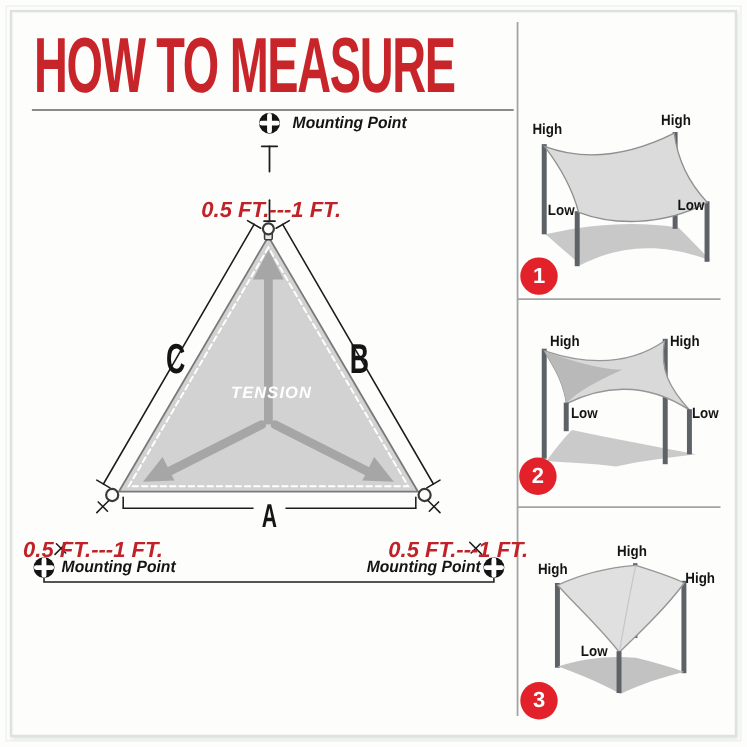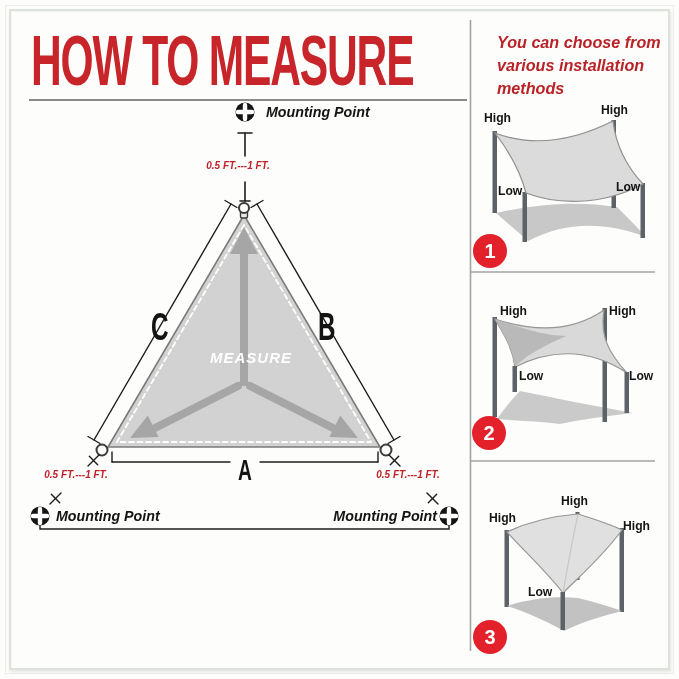--- a/index.html
+++ b/index.html
@@ -13,21 +13,21 @@
   .ital{font-style:italic;}
   .red{color:#bf2228;}
   .cond95{transform:scaleX(.95);transform-origin:0 0;}
   .ctr{text-align:center;}
   #title{position:absolute;left:31px;top:25px;z-index:2;font-size:71px;font-weight:bold;
          letter-spacing:-2px;color:#c8252b;line-height:1;transform:scaleX(.60);transform-origin:0 0;white-space:nowrap;}
   .bigletter{font-size:38px;transform:scaleX(.64);transform-origin:0 0;}
   #lbl-a{font-size:30px;transform:scaleX(.64);transform-origin:0 0;}
   #lbl-tension{color:#ffffff;font-size:15px;letter-spacing:1px;width:70px;}
   .mp{font-size:15px;}
-  .dist{font-size:10px;width:110px;text-align:center;}
+  .dist{font-size:20px;width:110px;text-align:center;margin-top:20px;}
   .hl{font-size:13.5px;transform:scaleX(.90);transform-origin:0 0;}
   .note-line{font-size:15.5px;line-height:20px;transform:scaleX(.97);transform-origin:0 0;}
   #note{position:absolute;left:30px;top:566px;z-index:2;}
   #intro{position:absolute;left:497px;top:31px;z-index:2;}
   #intro div{font-size:17px;line-height:23px;font-weight:bold;font-style:italic;color:#b92227;
              transform:scaleX(.95);transform-origin:0 0;white-space:nowrap;}
   .badge{position:absolute;z-index:2;width:34px;height:34px;border-radius:50%;background:#e2212a;
          color:#fff;font-size:20px;font-weight:bold;display:flex;align-items:center;justify-content:center;}
 </style>
 </head>
@@ -166,33 +166,28 @@
       <rect x="560.5" y="592" width="4.5" height="38" fill="#5d6266"></rect>
     </g>
   </svg>
 
   <div id="title">HOW TO MEASURE</div>
 
   <div class="lbl ital mp cond95" style="left:266px;top:104px;">Mounting Point</div>
   <div class="lbl ital red dist" style="left:183px;top:161px;">0.5 FT.---1 FT.</div>
   <div class="lbl bigletter" style="left:151px;top:308px;">C</div>
   <div class="lbl bigletter" style="left:318px;top:308px;">B</div>
-  <div class="lbl ital ctr" id="lbl-tension" style="left:210px;top:350px;">MEASURE</div>
+  <div class="lbl ital ctr" id="lbl-tension" style="left:210px;top:350px;">TENSION</div>
   <div class="lbl" id="lbl-a" style="left:238px;top:455px;">A</div>
   <div class="lbl ital red dist" style="left:21px;top:470px;">0.5 FT.---1 FT.</div>
   <div class="lbl ital red dist" style="left:353px;top:470px;">0.5 FT.---1 FT.</div>
   <div class="lbl ital mp cond95" style="left:56px;top:508px;">Mounting Point</div>
   <div class="lbl ital mp" style="left:307px;top:508px;width:130px;text-align:right;transform:scaleX(.95);transform-origin:100% 0;">Mounting Point</div>
 
 
-  <div id="intro">
-    <div>You can choose from</div>
-    <div>various installation</div>
-    <div>methods</div>
-  </div>
 
   <div class="lbl hl" style="left:484px;top:111px;">High</div>
   <div class="lbl hl" style="left:601px;top:103px;">High</div>
   <div class="lbl hl" style="left:498px;top:184px;">Low</div>
   <div class="lbl hl" style="left:616px;top:180px;">Low</div>
   <div class="badge" style="left:473px;top:234px;">
     <span>1</span>
   </div>
 
   <div class="lbl hl" style="left:500px;top:304px;">High</div>

